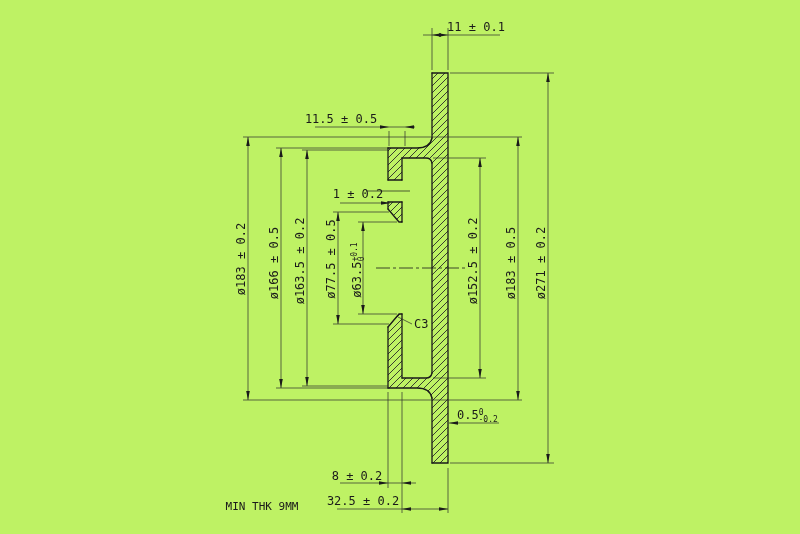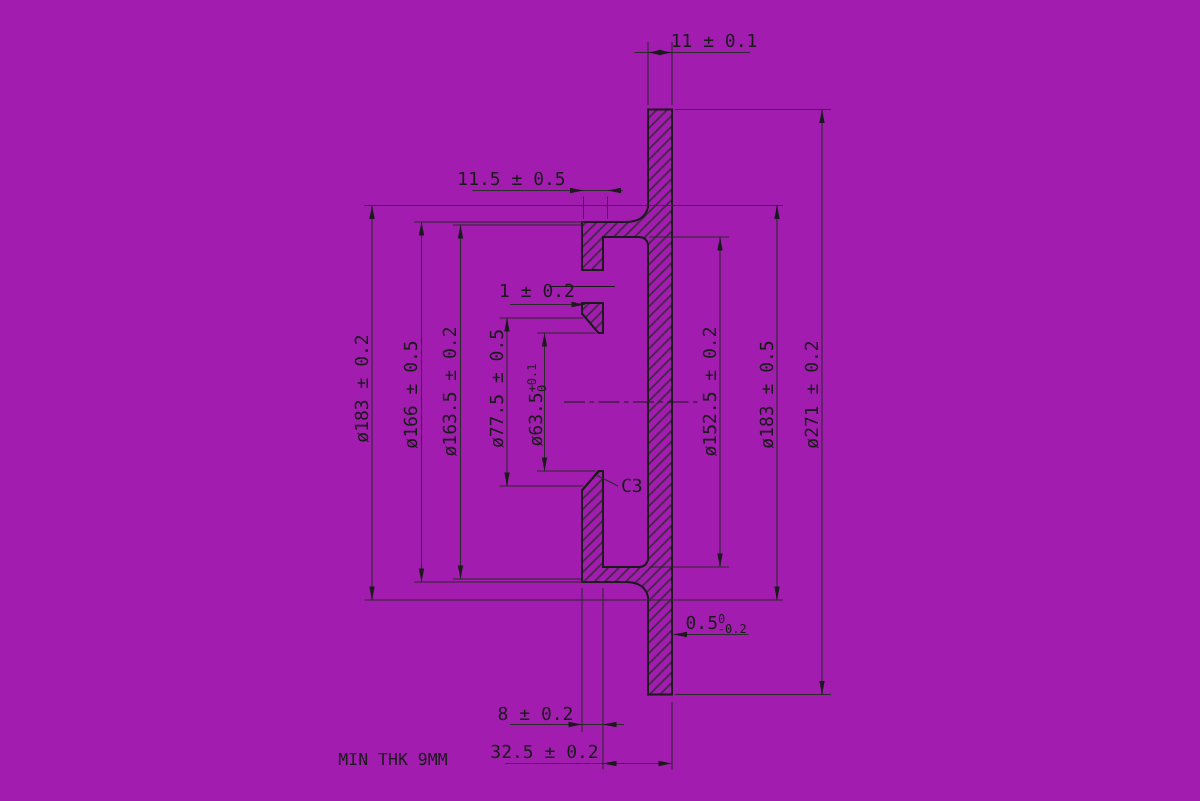--- a/index.html
+++ b/index.html
@@ -1,16 +1,16 @@
 <!DOCTYPE html>
 <html><head>
 <meta charset="utf-8">
 <style>
   html,body{margin:0;padding:0;background:#ffffff;}
-  .canvas{width:800px;height:534px;background:#a21caf;overflow:hidden;}
+  .canvas{width:800px;height:534px;background:#bef264;overflow:hidden;}
   text{font-family:"DejaVu Sans Mono","Liberation Mono",monospace;fill:#1a1a1a;}
   .dimtxt{font-size:12px;letter-spacing:0px;}
   .notetxt{font-size:11px;}
   .toltxt{font-size:8px;}
 </style>
 </head>
 <body>
 
 <div class="canvas">
 <svg width="800" height="534" viewBox="0 0 800 534" xmlns="http://www.w3.org/2000/svg">

